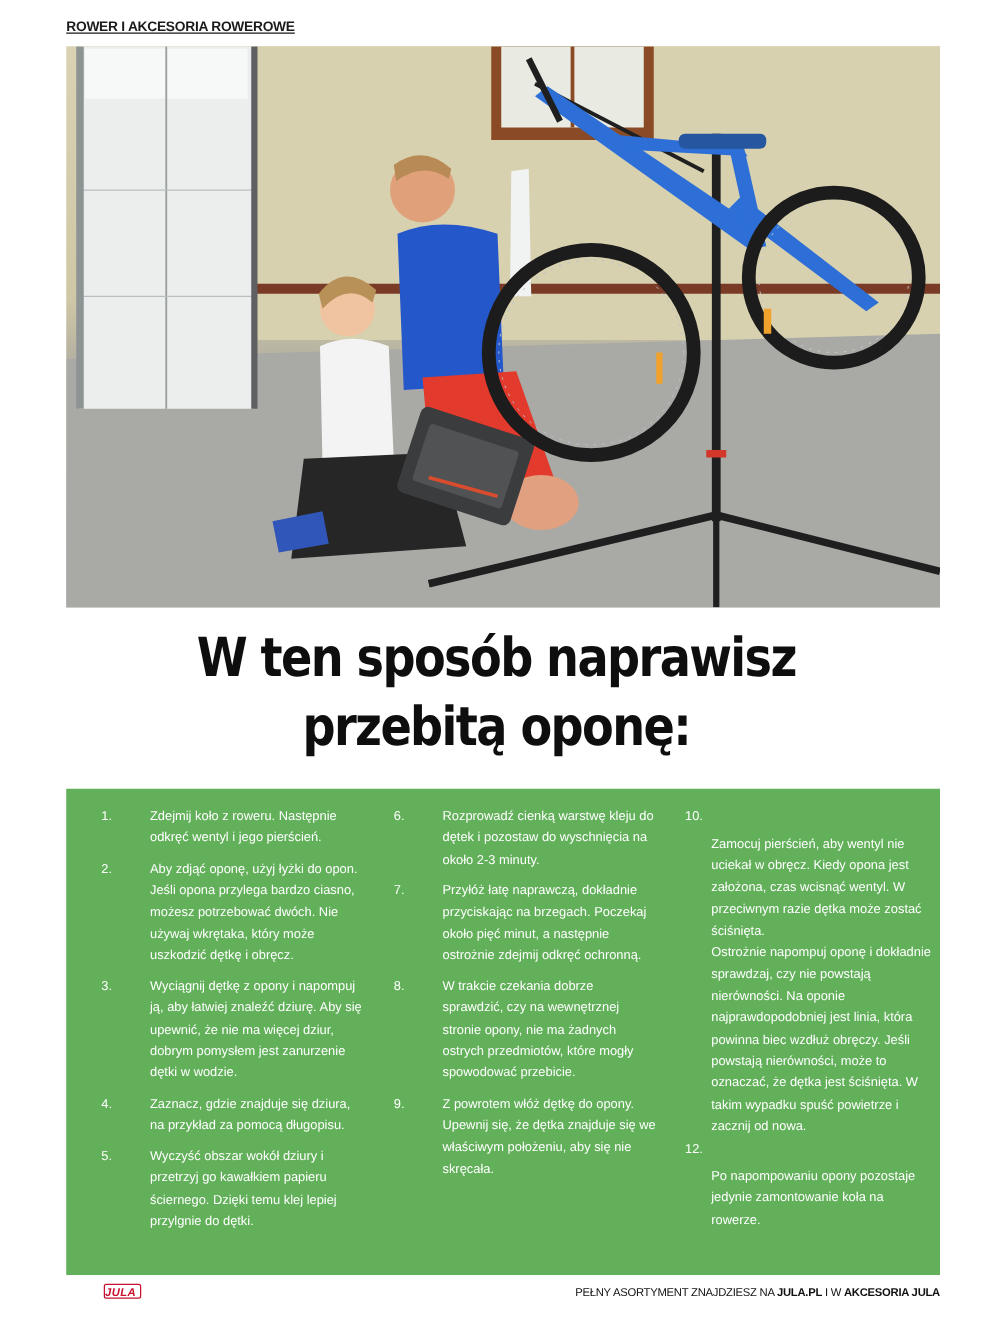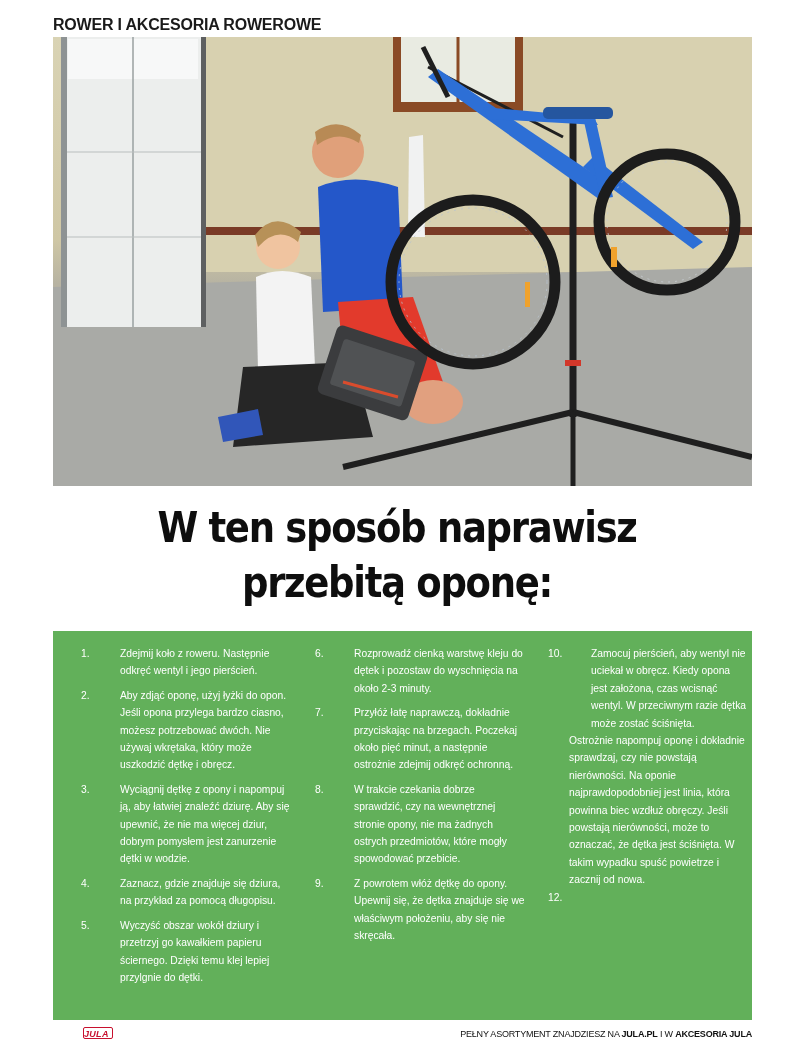--- a/index.html
+++ b/index.html
@@ -1,21 +1,21 @@
 <!DOCTYPE html>
 <html><head>
 <meta charset="utf-8">
 <style>
   html, body { margin: 0; padding: 0; background: #ffffff; }
   body { width: 794px; height: 1058px; position: relative; overflow: hidden; font-family: "Liberation Sans", sans-serif; }
 
   .section-label {
     position: absolute; left: 53px; top: 16px;
-    font-family: "Liberation Sans", sans-serif; font-weight: 700; font-size: 16px;
-    color: #1a1a1a; letter-spacing: -0.2px;
+    font-family: "Liberation Sans", sans-serif; font-weight: 700; font-size: 11px;
+    color: #1a1a1a; letter-spacing: -0.2px; text-decoration: underline;
   }
 
   .photo {
     position: absolute; left: 53px; top: 37px; width: 699px; height: 449px;
     overflow: hidden;
     background: linear-gradient(180deg, #d9d3b4 0%, #cfc7a5 45%, #b7b3a2 55%, #a5a7a2 100%);
   }
   .photo svg { position: absolute; left: 0; top: 0; }
 
   .headline {
@@ -33,21 +33,21 @@
   }
   .col {
     position: absolute; top: 14px;
     font-family: "Liberation Sans", sans-serif; font-size: 10.3px; line-height: 17.4px;
     color: #ffffff;
   }
   .col-1 { left: 28px; width: 210px; }
   .col-2 { left: 262px; width: 210px; }
   .col-3 { left: 495px; width: 200px; }
   .step { display: flex; margin-bottom: 7px; }
-  .col-3 .step { margin-bottom: 0; }
+  .col-3 .step { margin-bottom: 0; flex-direction: column; }
   .step-num { flex: 0 0 18px; }
   .col-3 .step-num { flex: 0 0 22px; }
   .step-text { flex: 1; margin-left: 21px; }
 
   .footer-page {
     position: absolute; left: 53px; top: 1027px;
     font-weight: 700; font-size: 12px; color: #111; margin-top: 38px;
   }
   .footer-logo {
     position: absolute; left: 83px; top: 1027px; width: 30px; height: 12px;
@@ -180,19 +180,20 @@
   <div class="col col-3">
     <div class="step">
       <span class="step-num">10.</span>
       <span class="step-text">Zamocuj pierścień, aby wentyl nie uciekał w obręcz. Kiedy opona jest założona, czas wcisnąć wentyl. W przeciwnym razie dętka może zostać ściśnięta.</span>
     </div>
     <div class="step">
       <span class="step-text">Ostrożnie napompuj oponę i dokładnie sprawdzaj, czy nie powstają nierówności. Na oponie najprawdopodobniej jest linia, która powinna biec wzdłuż obręczy. Jeśli powstają nierówności, może to oznaczać, że dętka jest ściśnięta. W takim wypadku spuść powietrze i zacznij od nowa.</span>
     </div>
     <div class="step">
       <span class="step-num">12.</span>
+      <span class="step-text">Po napompowaniu opony pozostaje jedynie zamontowanie koła na rowerze.</span>
     </div>
   </div>
 </div>
 
 <div class="footer-page">140</div>
 <div class="footer-logo">JULA</div>
 <div class="footer-right"><span>PEŁNY ASORTYMENT ZNAJDZIESZ NA </span><b>JULA.PL</b><span> I W </span><b>AKCESORIA JULA</b></div>
 
 </body></html>

